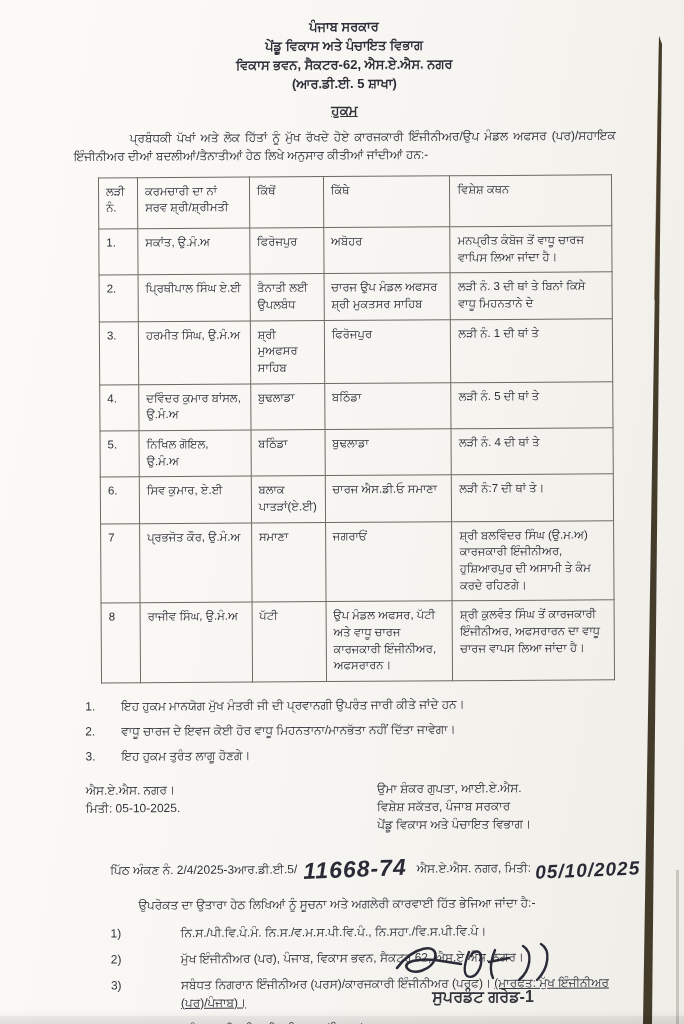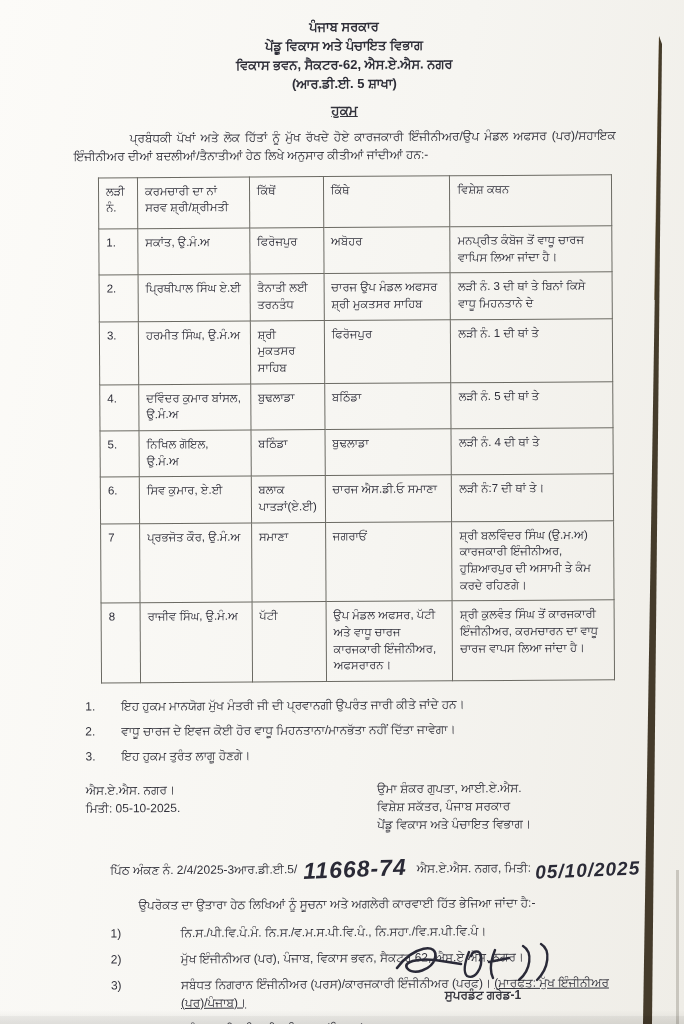--- a/index.html
+++ b/index.html
@@ -40,21 +40,21 @@
     transform:rotate(-2deg);letter-spacing:1px;
   }
   .hand-ref{font-size:23px;vertical-align:-4px;margin:0 10px 0 6px;}
   .hand-date{font-size:19px;vertical-align:-5px;margin-left:4px;}
   .forward{margin-top:8px;margin-left:28px;}
   .dist{margin-top:10px;}
   .dist-row{display:flex;margin:0 0 8px 0;}
   .dist-num{width:70px;flex:0 0 70px;}
   .dist-extra{text-decoration:underline;}
   .sig-block{position:absolute;left:368px;top:938px;width:230px;text-align:center;}
-  .sig-label{font-weight:bold;font-size:12px;margin-top:-6px;}
+  .sig-label{font-weight:bold;font-size:16px;margin-top:-6px;}
   .scan-edge{position:absolute;top:0;left:0;pointer-events:none;}
   .smudge{position:absolute;left:0;right:0;bottom:0;height:14px;background:linear-gradient(#00000000,#00000012);}
 </style>
 </head>
 <body>
 
 <div class="sheet">
 
   <div class="center hdr">ਪੰਜਾਬ ਸਰਕਾਰ</div>
   <div class="center hdr">ਪੇਂਡੂ ਵਿਕਾਸ ਅਤੇ ਪੰਚਾਇਤ ਵਿਭਾਗ</div>
@@ -85,28 +85,28 @@
       <tr>
         <td>1.</td>
         <td>ਸਕਾਂਤ, ਉ.ਮੰ.ਅ</td>
         <td>ਫਿਰੋਜਪੁਰ</td>
         <td>ਅਬੋਹਰ</td>
         <td>ਮਨਪ੍ਰੀਤ ਕੰਬੋਜ ਤੋਂ ਵਾਧੂ ਚਾਰਜ ਵਾਪਿਸ ਲਿਆ ਜਾਂਦਾ ਹੈ।</td>
       </tr>
       <tr>
         <td>2.</td>
         <td>ਪ੍ਰਿਥੀਪਾਲ ਸਿੰਘ ਏ.ਈ</td>
-        <td>ਤੈਨਾਤੀ ਲਈ ਤਰਨਤੰਧ</td>
+        <td>ਤੈਨਾਤੀ ਲਈ ਉਪਲਬੰਧ</td>
         <td>ਚਾਰਜ ਉਪ ਮੰਡਲ ਅਫਸਰ ਸ਼੍ਰੀ ਮੁਕਤਸਰ ਸਾਹਿਬ</td>
         <td>ਲੜੀ ਨੰ. 3 ਦੀ ਥਾਂ ਤੇ ਬਿਨਾਂ ਕਿਸੇ ਵਾਧੂ ਮਿਹਨਤਾਨੇ ਦੇ</td>
       </tr>
       <tr>
         <td>3.</td>
         <td>ਹਰਮੀਤ ਸਿੰਘ, ਉ.ਮੰ.ਅ</td>
-        <td>ਸ਼੍ਰੀ ਮੁਕਤਸਰ ਸਾਹਿਬ</td>
+        <td>ਸ਼੍ਰੀ ਮੁਅਫਸਰ ਸਾਹਿਬ</td>
         <td>ਫਿਰੋਜਪੁਰ</td>
         <td>ਲੜੀ ਨੰ. 1 ਦੀ ਥਾਂ ਤੇ</td>
       </tr>
       <tr>
         <td>4.</td>
         <td>ਦਵਿੰਦਰ ਕੁਮਾਰ ਬਾਂਸਲ, ਉ.ਮੰ.ਅ</td>
         <td>ਬੁਢਲਾਡਾ</td>
         <td>ਬਠਿੰਡਾ</td>
         <td>ਲੜੀ ਨੰ. 5 ਦੀ ਥਾਂ ਤੇ</td>
       </tr>
@@ -129,21 +129,21 @@
         <td>ਪ੍ਰਭਜੋਤ ਕੌਰ, ਉ.ਮੰ.ਅ</td>
         <td>ਸਮਾਣਾ</td>
         <td>ਜਗਰਾਓਂ</td>
         <td>ਸ਼੍ਰੀ ਬਲਵਿੰਦਰ ਸਿੰਘ (ਉ.ਮ.ਅ) ਕਾਰਜਕਾਰੀ ਇੰਜੀਨੀਅਰ, ਹੁਸ਼ਿਆਰਪੁਰ ਦੀ ਅਸਾਮੀ ਤੇ ਕੰਮ ਕਰਦੇ ਰਹਿਣਗੇ।</td>
       </tr>
       <tr>
         <td>8</td>
         <td>ਰਾਜੀਵ ਸਿੰਘ, ਉ.ਮੰ.ਅ</td>
         <td>ਪੱਟੀ</td>
         <td>ਉਪ ਮੰਡਲ ਅਫਸਰ, ਪੱਟੀ ਅਤੇ ਵਾਧੂ ਚਾਰਜ ਕਾਰਜਕਾਰੀ ਇੰਜੀਨੀਅਰ, ਅਫਸਰਾਰਨ।</td>
-        <td>ਸ਼੍ਰੀ ਕੁਲਵੰਤ ਸਿੰਘ ਤੋਂ ਕਾਰਜਕਾਰੀ ਇੰਜੀਨੀਅਰ, ਕਰਮਚਾਰਨ ਦਾ ਵਾਧੂ ਚਾਰਜ ਵਾਪਸ ਲਿਆ ਜਾਂਦਾ ਹੈ।</td>
+        <td>ਸ਼੍ਰੀ ਕੁਲਵੰਤ ਸਿੰਘ ਤੋਂ ਕਾਰਜਕਾਰੀ ਇੰਜੀਨੀਅਰ, ਅਫਸਰਾਰਨ ਦਾ ਵਾਧੂ ਚਾਰਜ ਵਾਪਸ ਲਿਆ ਜਾਂਦਾ ਹੈ।</td>
       </tr>
     </tbody>
   </table>
 
   <div class="notes">
     <div class="note-row">
       <span class="note-num">1.</span>
       <span>ਇਹ ਹੁਕਮ ਮਾਨਯੋਗ ਮੁੱਖ ਮੰਤਰੀ ਜੀ ਦੀ ਪ੍ਰਵਾਨਗੀ ਉਪਰੰਤ ਜਾਰੀ ਕੀਤੇ ਜਾਂਦੇ ਹਨ।</span>
     </div>
     <div class="note-row">

